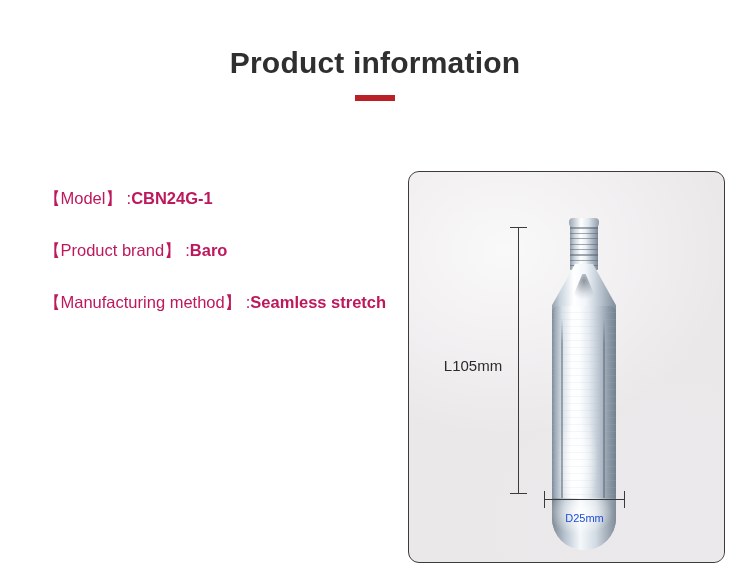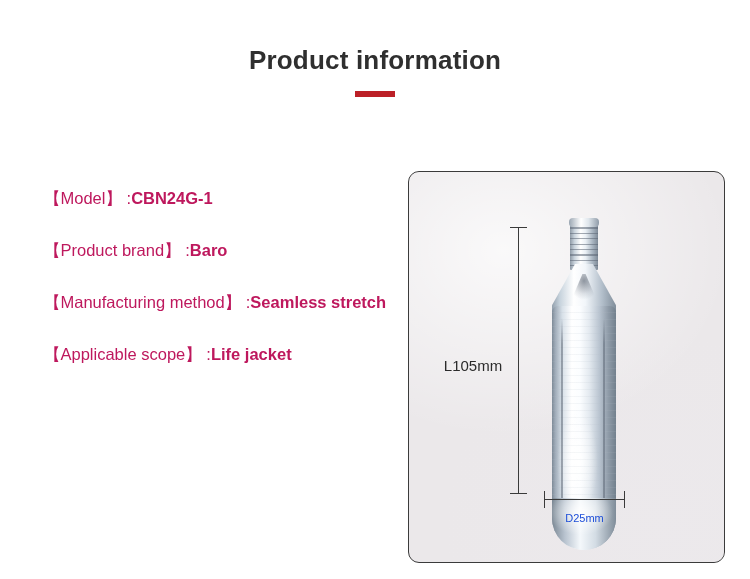--- a/index.html
+++ b/index.html
@@ -17,21 +17,21 @@
 
   
   .page-header {
     position: absolute;
     top: 46px;
     left: 0;
     width: 750px;
     text-align: center;
   }
   .page-title {
-    font-size: 26px;
+    font-size: 30px;
     font-weight: bold;
     color: #2f2f2f;
     letter-spacing: 0.2px;
     line-height: 1.1;
   }
   .title-rule {
     width: 40px;
     height: 6px;
     background: #bc2027;
     margin: 16px auto 0 auto;
@@ -294,23 +294,20 @@
   <div class="spec-row">
     <span class="spec-label"><span>【</span><span>Product brand</span><span>】</span></span><span class="spec-sep"> :</span><span class="spec-value">Baro</span>
   </div>
 
 
 
   <div class="spec-row">
     <span class="spec-label"><span>【</span><span>Manufacturing method</span><span>】</span></span><span class="spec-sep"> :</span><span class="spec-value">Seamless stretch</span>
   </div>
 
-  <div class="spec-row">
-    <span class="spec-label"><span>【</span><span>Applicable scope</span><span>】</span></span><span class="spec-sep"> :</span><span class="spec-value">Life jacket</span>
-  </div>
 
 </div>
 
 <div class="image-panel">
   <div class="panel-sheen"></div>
 
   <div class="cartridge">
     <div class="cart-shadow"></div>
     <div class="neck"></div>
     <div class="neck-top"></div>

